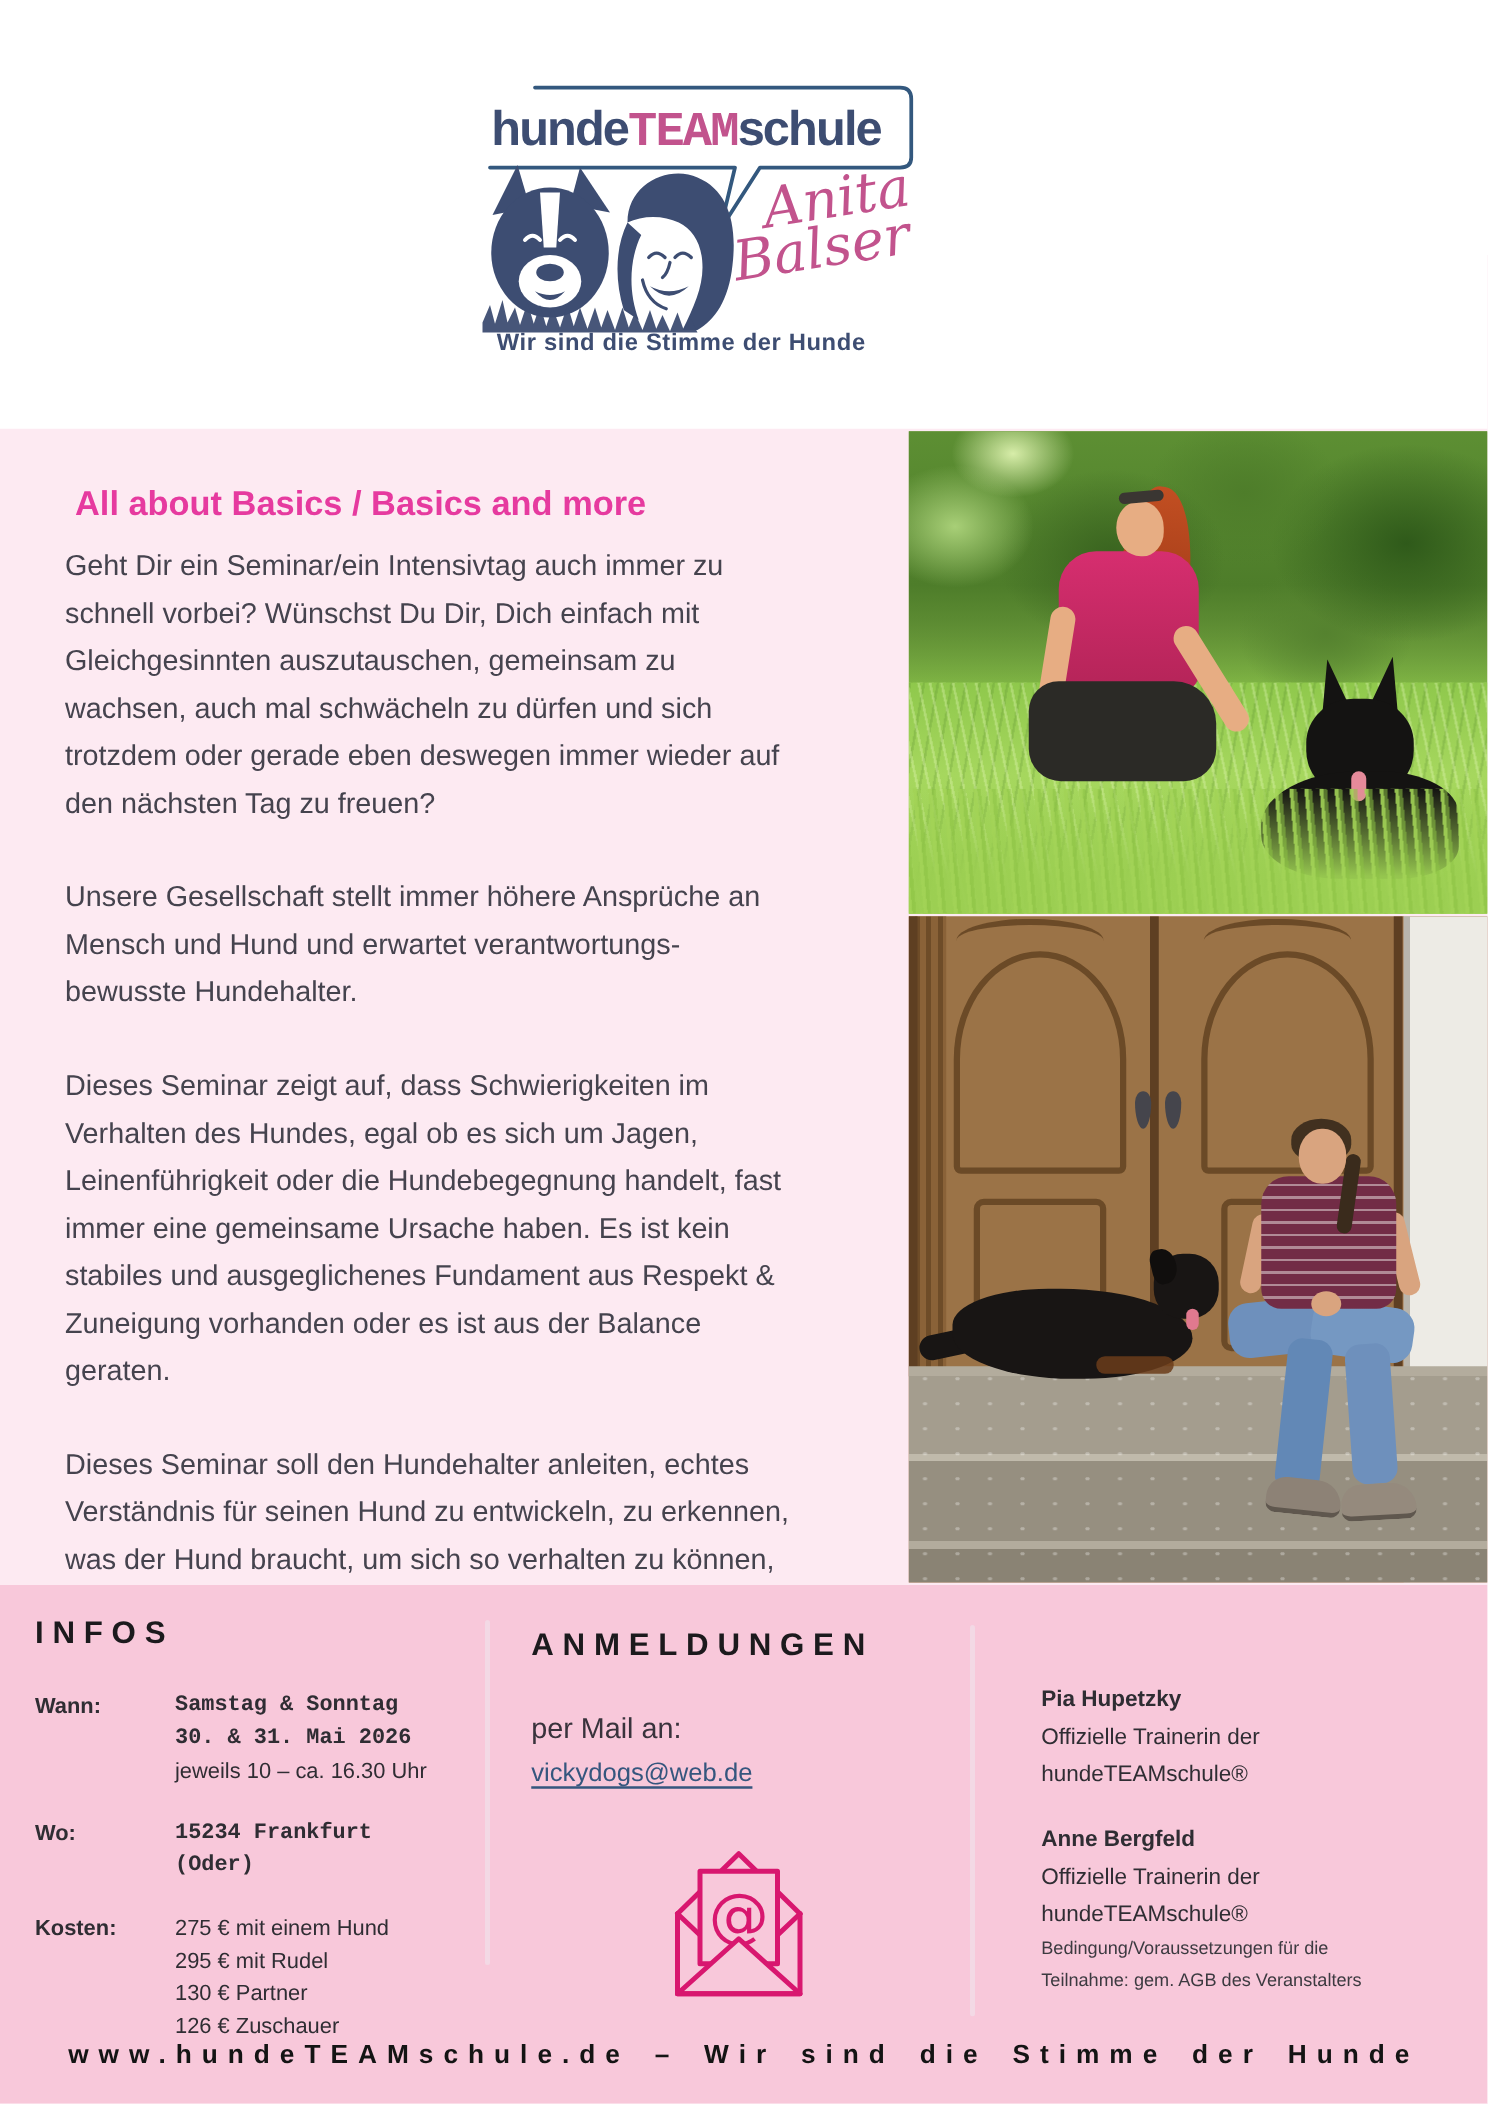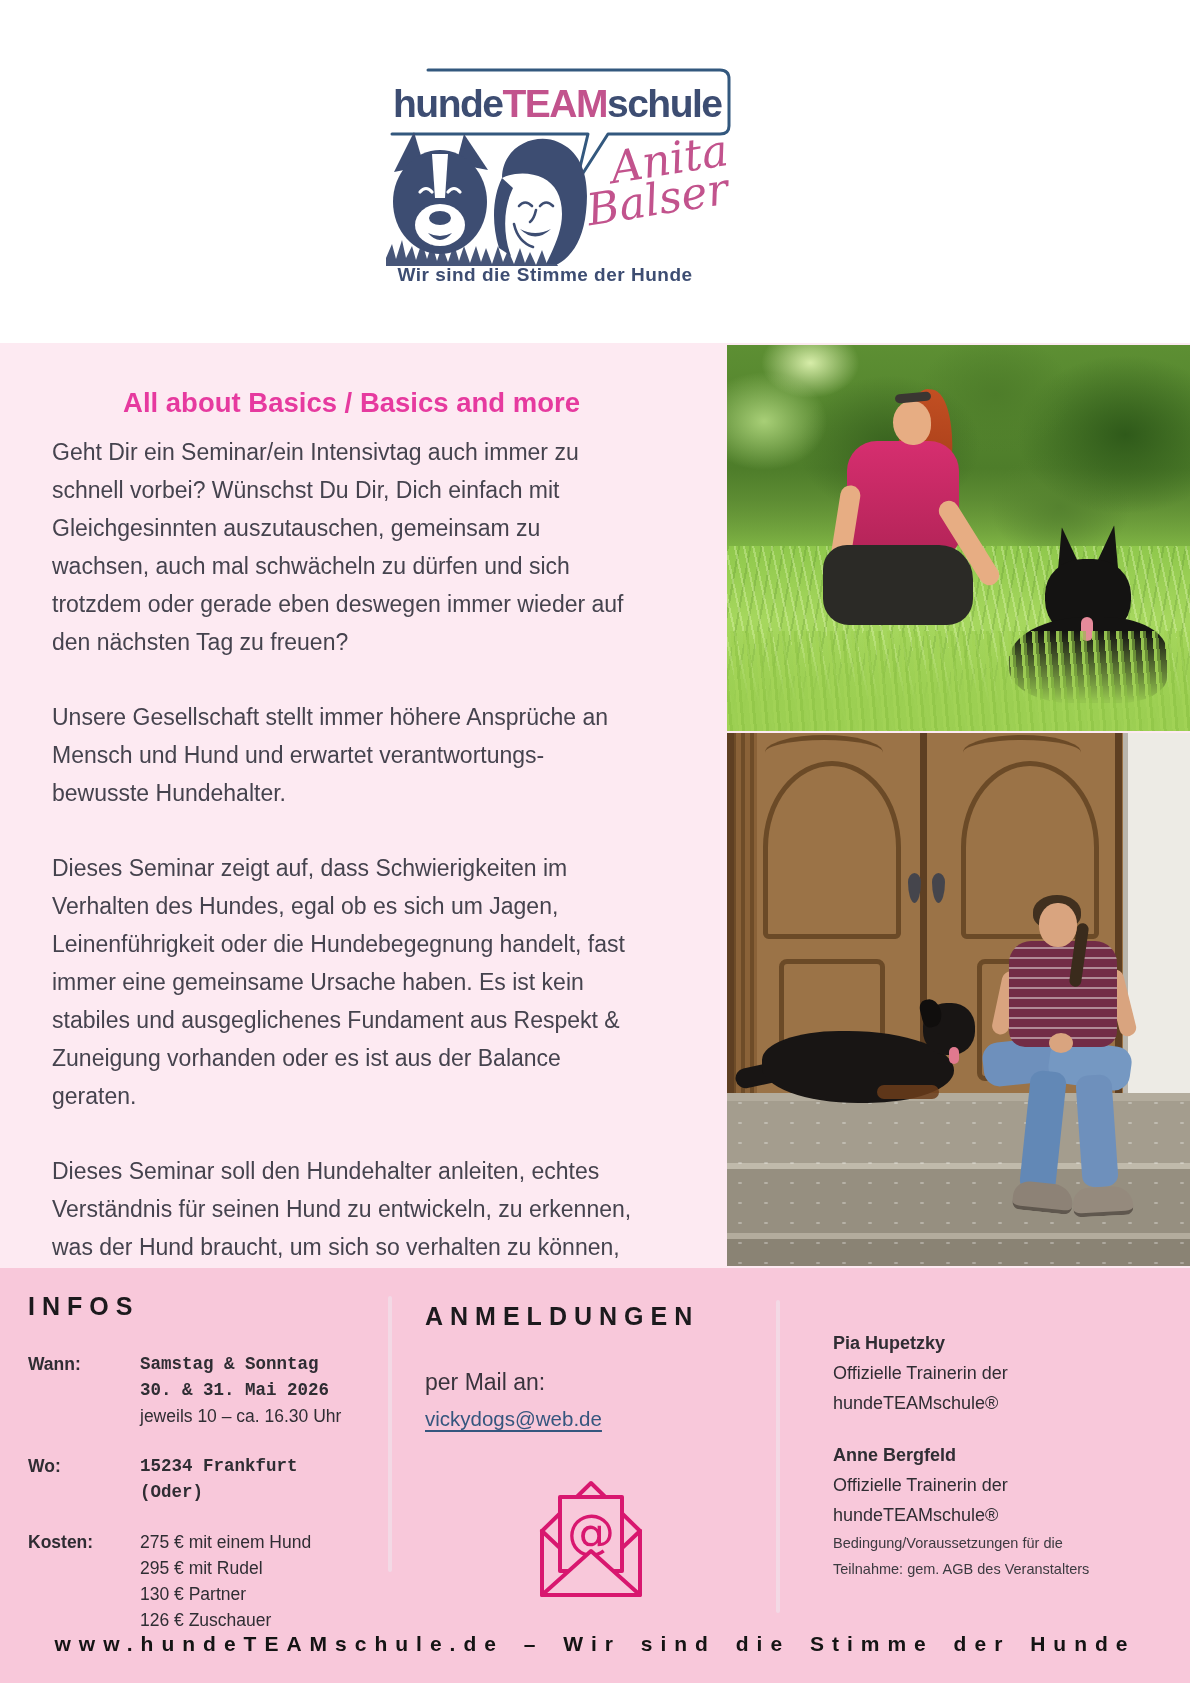--- a/index.html
+++ b/index.html
@@ -21,32 +21,32 @@
     --text-body:#45434e;
     --text-dark:#1c1a1d;
     --link-blue:#35567e;
   }
 
   
   .header{position:absolute;left:0;top:0;width:1190px;height:343px;background:#fff;}
   .bubble-svg{position:absolute;left:385px;top:60px;}
   .wordmark{position:absolute;left:393px;top:82px;font-size:39px;font-weight:600;letter-spacing:-1.5px;white-space:nowrap;}
   .wordmark .navy{color:var(--navy);}
-  .wordmark .pink{color:var(--logo-pink);font-weight:700;}
+  .wordmark .pink{color:var(--logo-pink);font-weight:700;font-family:Liberation Mono, monospace;}
   .illustration{position:absolute;left:384px;top:126px;}
   .signature{position:absolute;left:583px;top:136px;width:190px;transform:rotate(-9deg);
     font-family:"DejaVu Serif", serif;font-style:italic;color:var(--logo-pink);line-height:1;}
   .signature .l1{font-size:44px;padding-left:30px;}
   .signature .l2{font-size:44px;margin-top:-6px;}
   .tagline{position:absolute;left:350px;top:264px;width:390px;text-align:center;
     font-size:19px;font-weight:700;color:var(--navy);letter-spacing:.5px;}
 
   
   .main{position:absolute;left:0;top:343px;width:1190px;height:925px;background:var(--bg-light-pink);}
-  .headline{position:absolute;left:60px;top:44px;width:520px;text-align:right;
+  .headline{position:absolute;left:60px;top:44px;width:520px;text-align:left;
     font-size:27.5px;font-weight:700;color:var(--accent-pink);}
   .copy{position:absolute;left:52px;top:90px;width:585px;color:var(--text-body);
     font-size:23px;line-height:38px;}
   .copy p{margin:0 0 37px 0;}
 
   
   .photo{position:absolute;left:727px;width:463px;overflow:hidden;}
   .photo1{top:2px;height:386px;background:linear-gradient(to bottom,#6f9c3a,#7fae47 40%,#8fc84c 55%,#a6d75e 75%,#9ccf52 100%);}
   .p1-trees{position:absolute;left:0;top:0;right:0;height:58%;
     background:
@@ -128,21 +128,21 @@
   .info-label.regular{font-weight:700;}
   .line-bold{font-weight:700;font-family:Liberation Mono, monospace;}
   .divider{position:absolute;width:4px;background:var(--divider-pink);border-radius:2px;}
   .divider-1{left:388px;top:28px;height:276px;}
   .divider-2{left:776px;top:32px;height:313px;}
   .col-anmeld{position:absolute;left:425px;top:34px;width:320px;}
   .mail-intro{margin-top:36px;font-size:23px;line-height:30px;color:#39333c;}
   .mail-link{display:inline-block;margin-top:10px;font-size:20.5px;color:var(--link-blue);text-decoration:underline;text-underline-offset:4px;cursor:pointer;}
   .envelope{margin-top:36px;margin-left:104px;}
   .col-leitung{position:absolute;left:833px;top:36px;width:330px;}
-  .person{margin-top:24px;font-size:18px;line-height:30px;color:#2f2d33;}
+  .person{margin-top:40px;font-size:18px;line-height:30px;color:#2f2d33;}
   .person + .person{margin-top:22px;}
   .person .name{font-weight:700;}
   .agb-note{font-size:14.5px;line-height:26px;color:#3c3a40;}
   .footer-line{position:absolute;left:0;top:364px;width:1190px;text-align:center;
     font-size:21px;font-weight:700;letter-spacing:8px;word-spacing:6px;color:#141414;white-space:nowrap;}
 </style>
 </head>
 <body>
 
 <div class="header">

